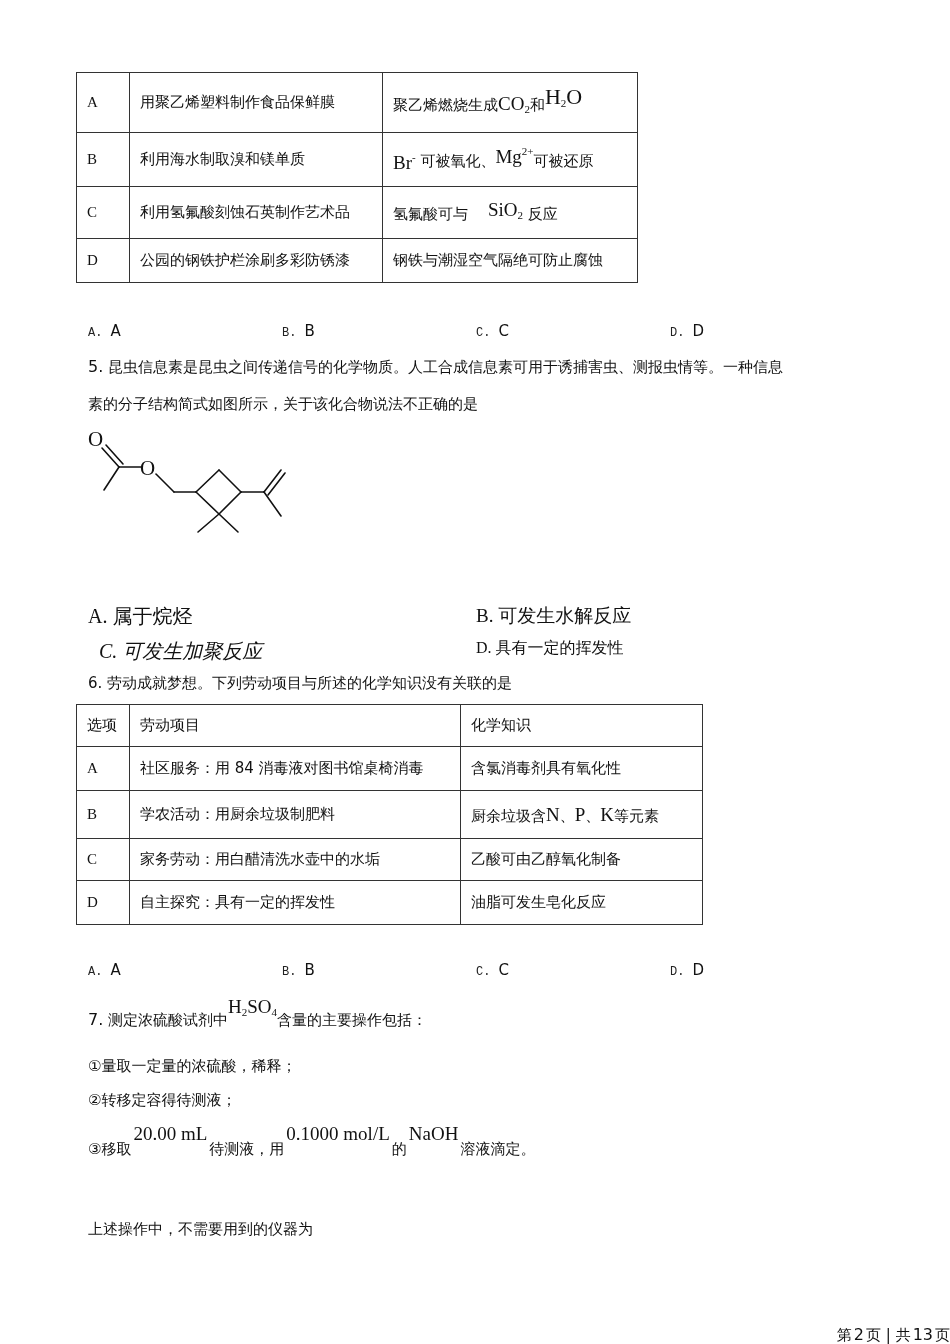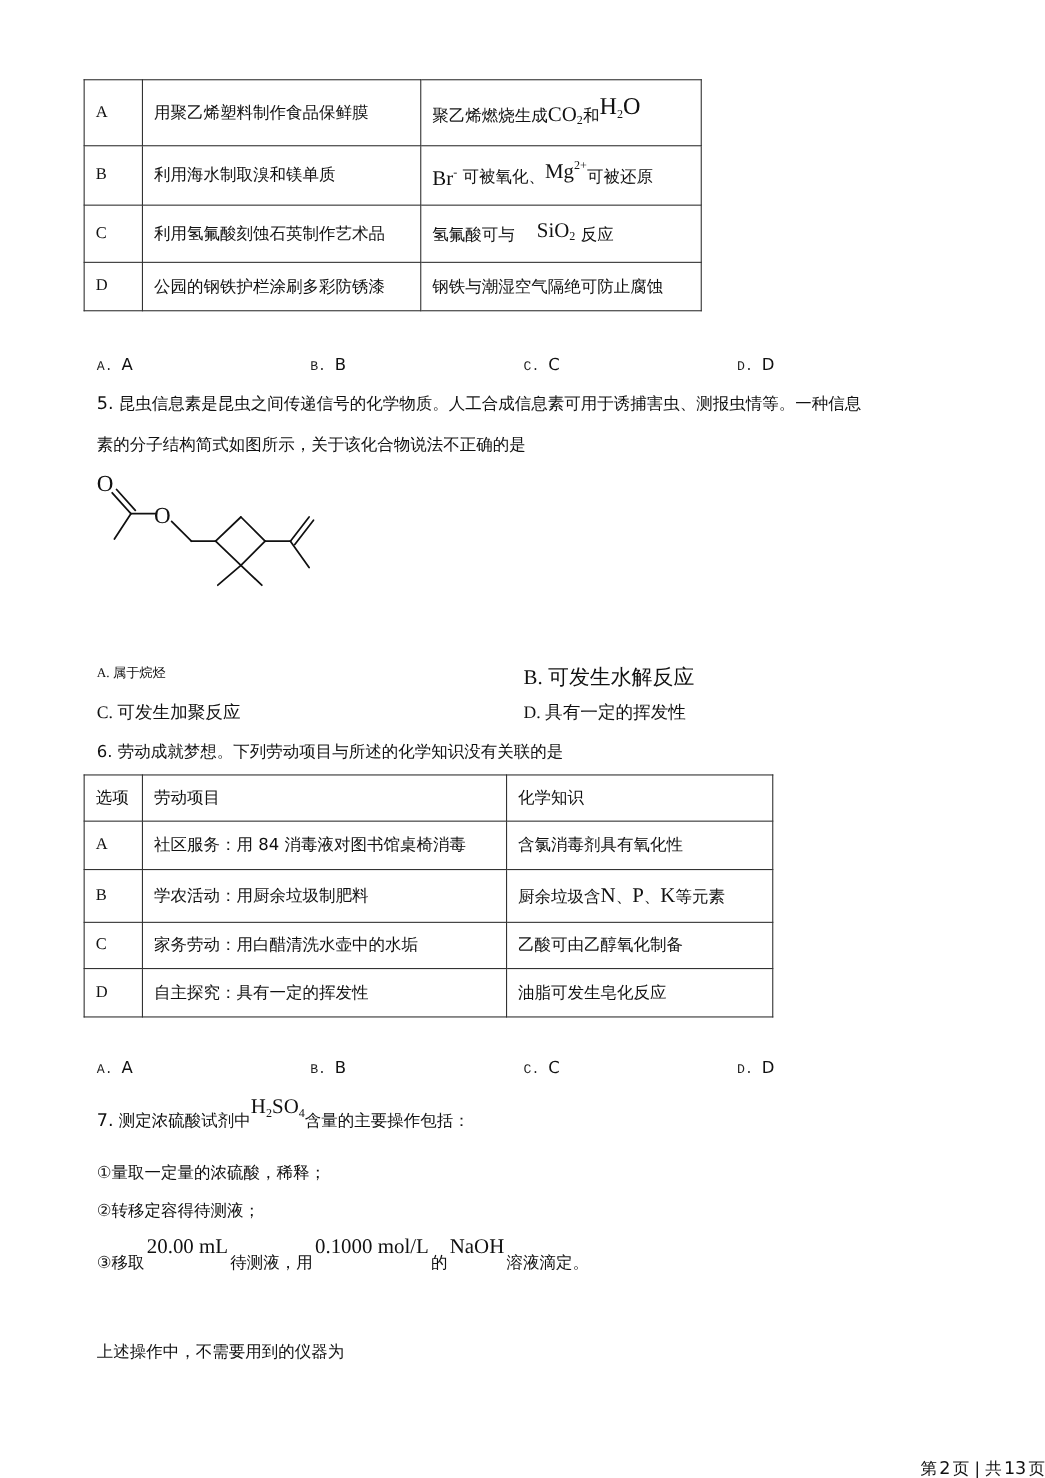--- a/index.html
+++ b/index.html
@@ -84,23 +84,23 @@
 
     <line x1="157" y1="70" x2="180" y2="70"></line>
     <line x1="180" y1="70" x2="197" y2="48"></line>
     <line x1="184" y1="73" x2="201" y2="51"></line>
     <line x1="180" y1="70" x2="197" y2="94"></line>
   </g>
   <text x="4" y="24" font-family="Liberation Serif, serif" font-size="21" fill="#111">O</text>
   <text x="56" y="53" font-family="Liberation Serif, serif" font-size="21" fill="#111">O</text>
 </svg>
 
-<div class="abs serif" style="left:88px; top:603px; font-size:12px;"><span>A. 属于烷烃</span></div>
+<div class="abs serif" style="left:88px; top:603px; font-size:20px;"><span>A. 属于烷烃</span></div>
 <div class="abs serif" style="left:476px; top:603px; font-size:19px;"><span>B. 可发生水解反应</span></div>
-<div class="abs serif" style="left:88px; top:638px; font-size:16px;"><span>C. 可发生加聚反应</span></div>
+<div class="abs serif" style="left:99px; top:638px; font-size:20px;font-style:italic;"><span>C. 可发生加聚反应</span></div>
 <div class="abs serif" style="left:476px; top:638px; font-size:16px;"><span>D. 具有一定的挥发性</span></div>
 
 <div class="line" style="top:674px;">6.  劳动成就梦想。下列劳动项目与所述的化学知识没有关联的是</div>
 
 <table class="grid" style="left:76px; top:704px; width:627px;border-radius:21px;">
   <tbody>
       <tr style="height:42px">
     <td style="width:32px; padding:0 10px;">选项</td>
     <td style="width:310px">劳动项目</td>
     <td>化学知识</td>

